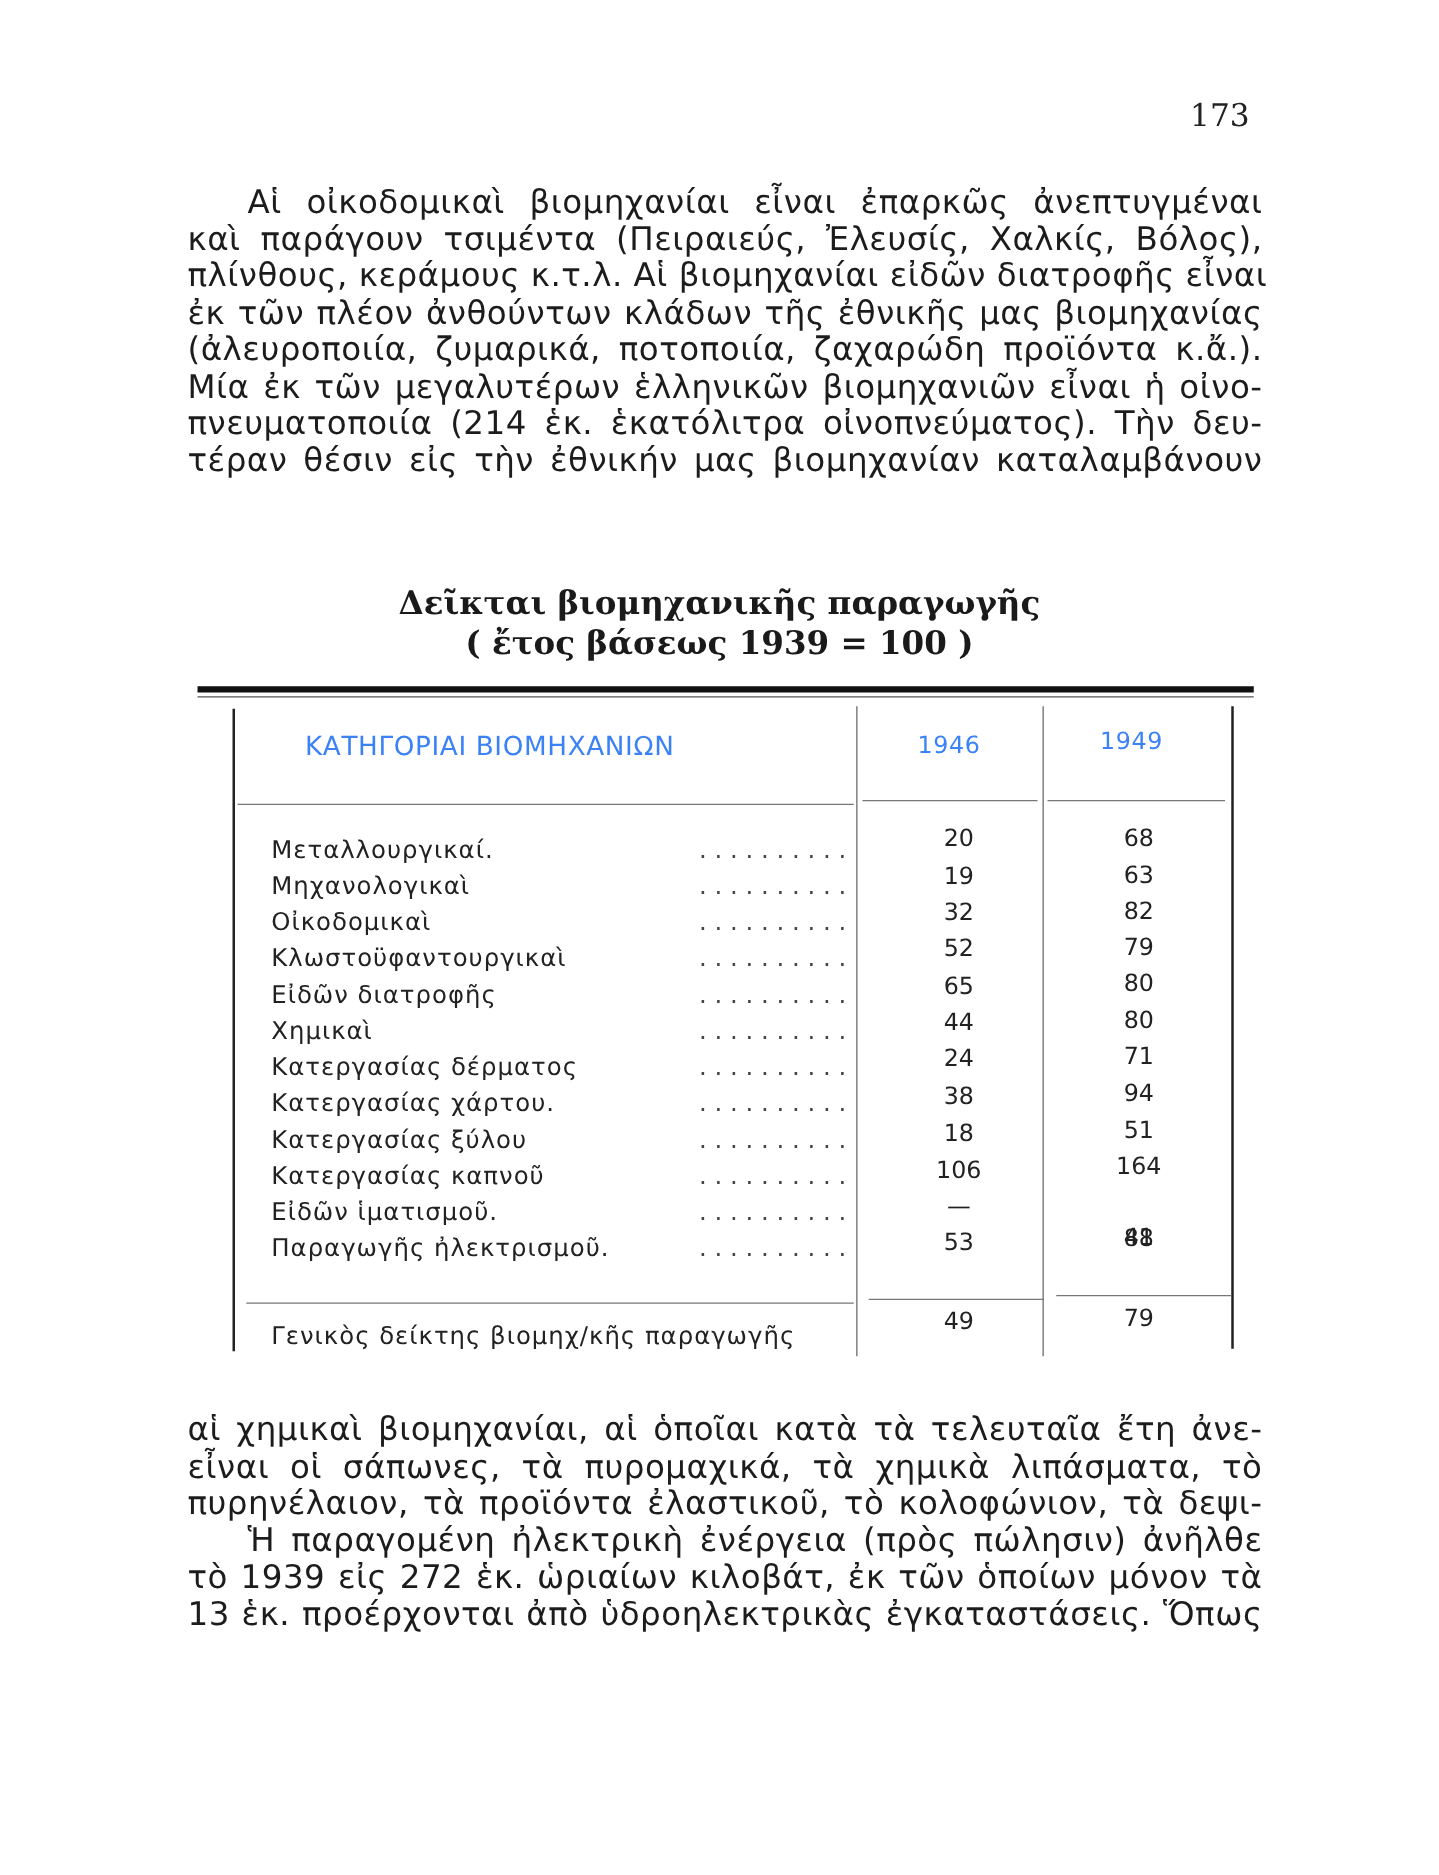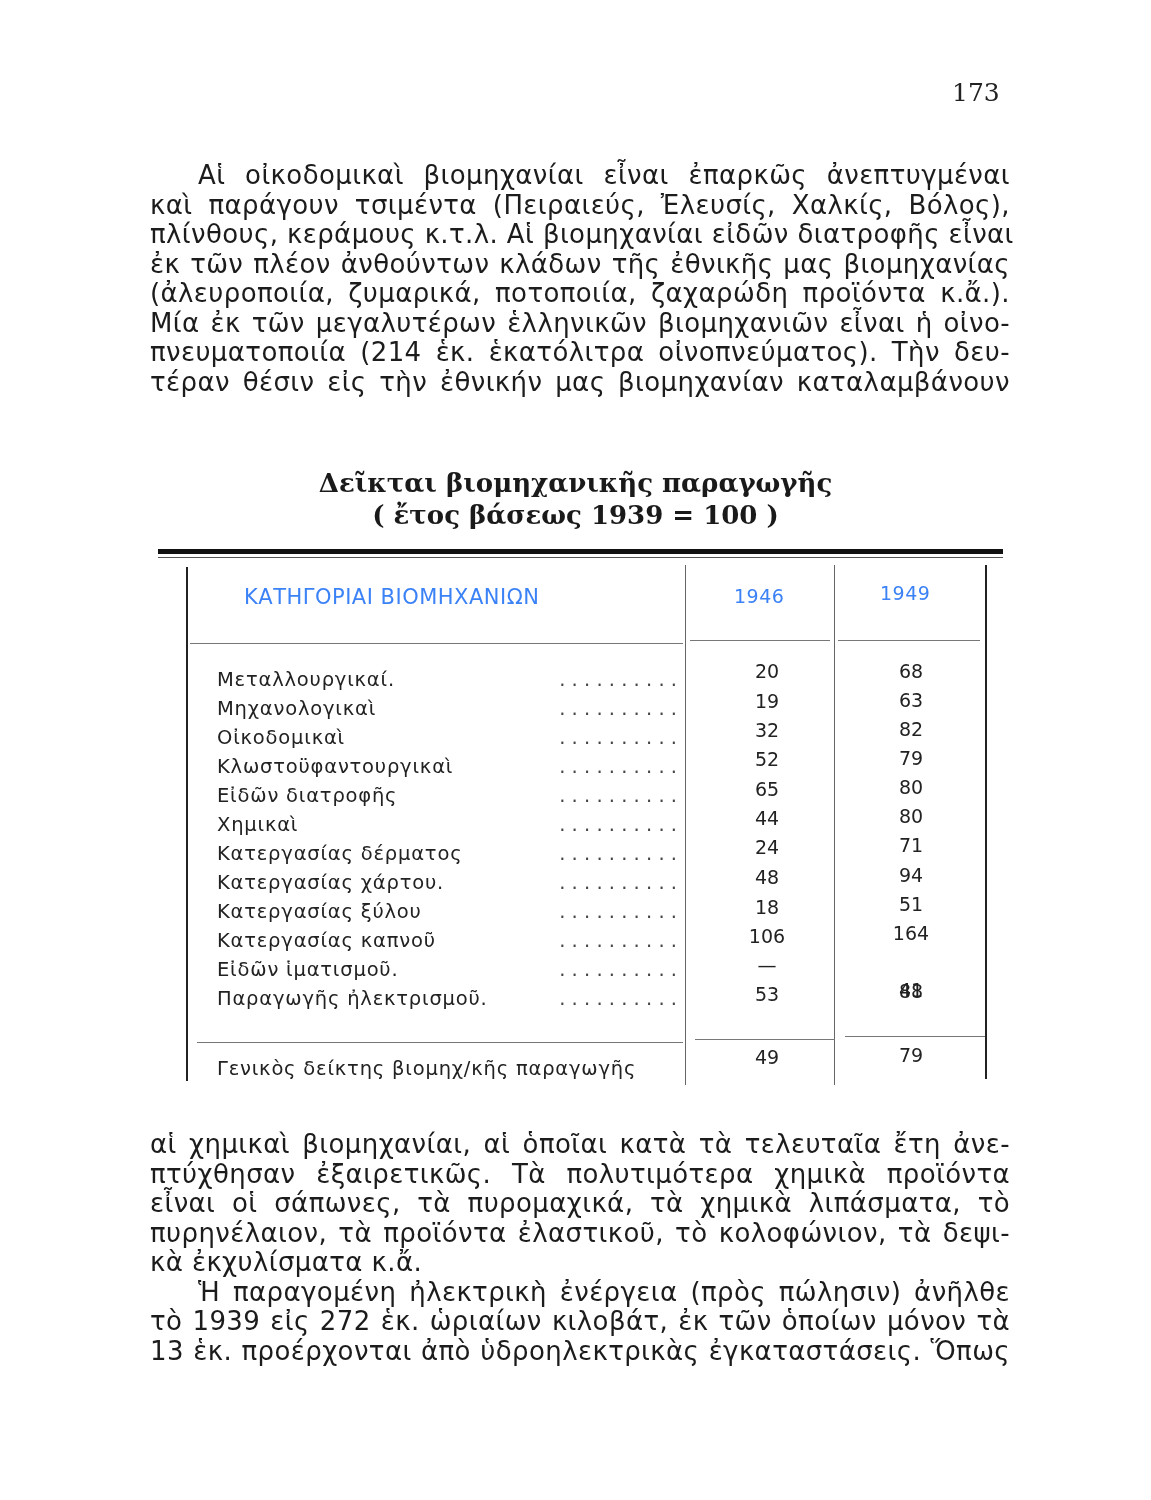--- a/index.html
+++ b/index.html
@@ -5,21 +5,21 @@
     html, body { margin: 0; padding: 0; background: #ffffff; }
     body { width: 1151px; height: 1500px; position: relative; overflow: hidden;
            font-family: "DejaVu Sans", sans-serif; color: #1a1a1a; }
     .page-number { position: absolute; left: 952px; top: 78px; font-family: "DejaVu Serif", serif;
                    font-size: 25px; color: #222; }
     .para { position: absolute; left: 150px; width: 860px; font-size: 26px; line-height: 29.5px;
             letter-spacing: 0.4px; color: #1c1c1c; }
     .para .line { display: block; white-space: nowrap; text-align: justify; text-align-last: justify; }
     .para .line.last { text-align-last: left; }
     .para .line.indent { padding-left: 48px; }
-    #para1 { top: 161px; }
+    #para1 { top: 148px; }
     #para2 { top: 1130px; }
     .table-title { position: absolute; left: 0; width: 1151px; text-align: center;
                    font-family: "DejaVu Serif", serif; font-weight: bold; font-size: 26px; color: #1a1a1a; }
     #title1 { top: 468px; }
     #title2 { top: 500px; }
     .rule-top { position: absolute; left: 158px; width: 845px; top: 549px; height: 5px; background: #111; }
     .rule-top2 { position: absolute; left: 158px; width: 845px; top: 557px; height: 1px; background: #555; }
     .vline { position: absolute; background: #222; }
     .hline { position: absolute; height: 1px; background: #777; }
     .hdr { position: absolute; top: 585px; font-size: 21px; color: #3b82f6; letter-spacing: 0.5px; }
@@ -107,21 +107,21 @@
   </div>
   <div>
     <div class="cat" style="top:842px;">Κατεργασίας δέρματος</div>
     <div class="dots" style="top:842px;">. . . . . . . . . .</div>
     <div class="num c1946" style="top:836px;">24</div>
     <div class="num c1949" style="top:834px;">71</div>
   </div>
   <div>
     <div class="cat" style="top:871px;">Κατεργασίας χάρτου.</div>
     <div class="dots" style="top:871px;">. . . . . . . . . .</div>
-    <div class="num c1946" style="top:866px;">48</div>
+    <div class="num c1946" style="top:866px;">38</div>
     <div class="num c1949" style="top:864px;">94</div>
   </div>
   <div>
     <div class="cat" style="top:900px;">Κατεργασίας ξύλου</div>
     <div class="dots" style="top:900px;">. . . . . . . . . .</div>
     <div class="num c1946" style="top:896px;text-align:center;">18</div>
     <div class="num c1949" style="top:893px;">51</div>
   </div>
   <div>
     <div class="cat" style="top:929px;text-align:right;">Κατεργασίας καπνοῦ</div>
@@ -144,20 +144,18 @@
 
   <div>
     <div class="cat" style="top:1057px;">Γενικὸς δείκτης βιομηχ/κῆς παραγωγῆς</div>
     <div class="num c1946" style="top:1046px;">49</div>
     <div class="num c1949" style="top:1044px;">79</div>
   </div>
 </div>
 
 <div id="para2" class="para">
   <span class="line">αἱ χημικαὶ βιομηχανίαι, αἱ ὁποῖαι κατὰ τὰ τελευταῖα ἔτη ἀνε-</span>
-  <span class="line">πτύχθησαν ἐξαιρετικῶς. Τὰ πολυτιμότερα χημικὰ προϊόντα</span>
   <span class="line">εἶναι οἱ σάπωνες, τὰ πυρομαχικά, τὰ χημικὰ λιπάσματα, τὸ</span>
   <span class="line">πυρηνέλαιον, τὰ προϊόντα ἐλαστικοῦ, τὸ κολοφώνιον, τὰ δεψι-</span>
-  <span class="line last">κὰ ἐκχυλίσματα κ.ἄ.</span>
   <span class="line indent">Ἡ παραγομένη ἠλεκτρικὴ ἐνέργεια (πρὸς πώλησιν) ἀνῆλθε</span>
   <span class="line">τὸ 1939 εἰς 272 ἑκ. ὡριαίων κιλοβάτ, ἐκ τῶν ὁποίων μόνον τὰ</span>
   <span class="line">13 ἑκ. προέρχονται ἀπὸ ὑδροηλεκτρικὰς ἐγκαταστάσεις. Ὅπως</span>
 </div>
 
 </body></html>

